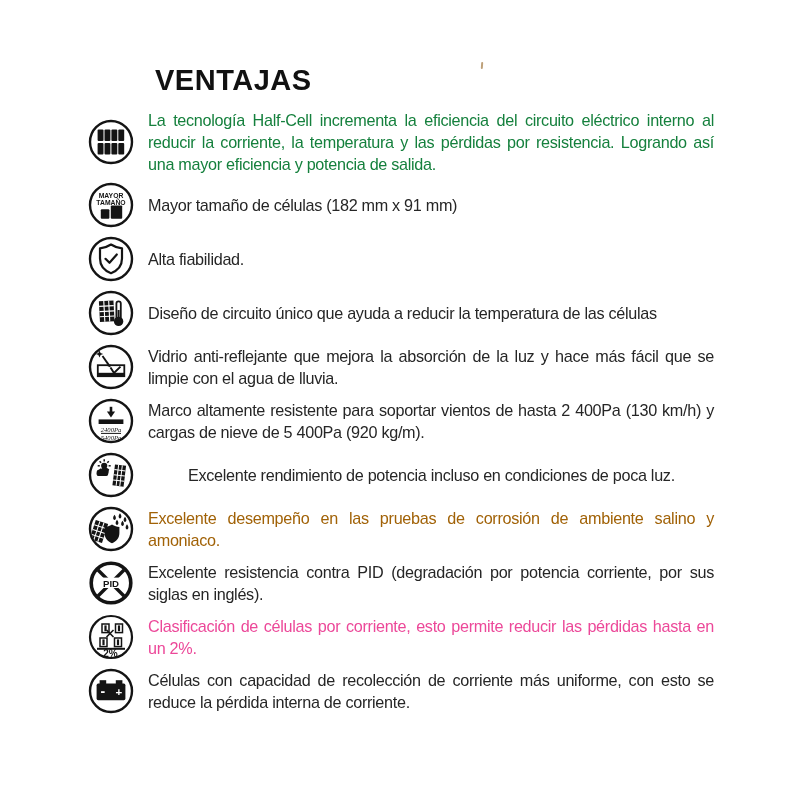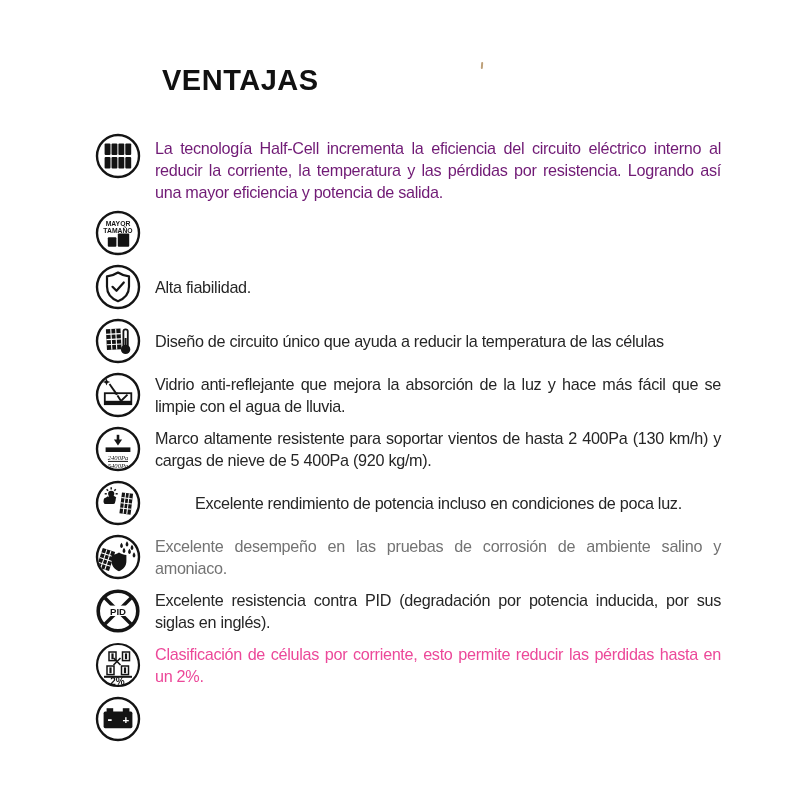--- a/index.html
+++ b/index.html
@@ -8,21 +8,21 @@
     width:800px;height:800px;
     background:#ffffff;
     overflow:hidden;
     font-family:"Liberation Sans",sans-serif;
   }
   .artifact-tick{
     position:absolute;left:481px;top:62px;
     width:2px;height:7px;border-radius:1px;
     opacity:.75;transform:rotate(4deg);
   }
-  .content{position:absolute;left:94px;top:64px;width:632px;}
+  .content{position:absolute;left:87px;top:64px;width:632px;}
   .title{
     margin:0 0 12px 68px;
     font-size:29px;font-weight:bold;color:#111111;
     letter-spacing:.5px;
     font-family:"Liberation Sans",sans-serif;
   }
   .list{display:flex;flex-direction:column;gap:6px;}
   .item{display:flex;align-items:center;}
   .icon-slot{flex:0 0 48px;width:48px;height:48px;margin-right:13px;}
   .icon-slot svg{display:block;}
@@ -48,33 +48,34 @@
               <rect x="10.6" y="11.5" width="5.9" height="11.6" rx="1" fill="#141414"></rect>
               <rect x="17.5" y="11.5" width="5.9" height="11.6" rx="1" fill="#141414"></rect>
               <rect x="24.4" y="11.5" width="5.9" height="11.6" rx="1" fill="#141414"></rect>
               <rect x="31.3" y="11.5" width="5.9" height="11.6" rx="1" fill="#141414"></rect>
               <rect x="10.6" y="24.9" width="5.9" height="11.6" rx="1" fill="#141414"></rect>
               <rect x="17.5" y="24.9" width="5.9" height="11.6" rx="1" fill="#141414"></rect>
               <rect x="24.4" y="24.9" width="5.9" height="11.6" rx="1" fill="#141414"></rect>
               <rect x="31.3" y="24.9" width="5.9" height="11.6" rx="1" fill="#141414"></rect>
             </svg>
           </span>
-    <p class="item-text" style="color: #701a75; margin-top: 28px;">La tecnología Half-Cell incrementa la eficiencia del circuito eléctrico interno al reducir la corriente, la temperatura y las pérdidas por resistencia. Logrando así una mayor eficiencia y potencia de salida.</p>
+    <p class="item-text" style="color: #15803d;">La tecnología Half-Cell incrementa la eficiencia del circuito eléctrico interno al reducir la corriente, la temperatura y las pérdidas por resistencia. Logrando así una mayor eficiencia y potencia de salida.</p>
   </div>
 
   <div class="item">
     <span class="icon-slot">
             <svg width="48" height="48" viewBox="0 0 48 48" aria-hidden="true">
               <circle cx="24" cy="24" r="21" fill="#ffffff" stroke="#141414" stroke-width="2.4"></circle>
               <text x="24" y="16.5" text-anchor="middle" font-size="6.8" font-weight="bold" font-family="Liberation Sans, sans-serif" fill="#141414">MAYOR</text>
               <text x="24" y="23.8" text-anchor="middle" font-size="6.8" font-weight="bold" font-family="Liberation Sans, sans-serif" fill="#141414">TAMAÑO</text>
               <rect x="13.8" y="28.2" width="8.6" height="9.6" rx="1" fill="#141414"></rect>
               <rect x="23.8" y="24.6" width="11.4" height="13.2" rx="1" fill="#141414"></rect>
             </svg>
           </span>
+    <p class="item-text" style="color: rgb(38, 38, 38);">Mayor tamaño de células (182 mm x 91 mm)</p>
   </div>
 
   <div class="item">
     <span class="icon-slot">
             <svg width="48" height="48" viewBox="0 0 48 48" aria-hidden="true">
               <circle cx="24" cy="24" r="21" fill="#ffffff" stroke="#141414" stroke-width="2.4"></circle>
               <path d="M24 9.5 C27.5 11.8 31.5 13 35 13.3 L35 23.5 C35 30.8 30.6 35.6 24 38.2 C17.4 35.6 13 30.8 13 23.5 L13 13.3 C16.5 13 20.5 11.8 24 9.5 Z" fill="none" stroke="#141414" stroke-width="2.2" stroke-linejoin="round"></path>
               <path d="M18.5 23.8 L22.5 27.8 L29.8 19.5" fill="none" stroke="#141414" stroke-width="2.2" stroke-linecap="round" stroke-linejoin="round"></path>
             </svg>
           </span>
@@ -179,34 +180,34 @@
               </g>
               <path d="M27.5 9.8 C29.5 12.3 29.2 14.7 27.5 14.9 C25.8 14.7 25.5 12.3 27.5 9.8 Z" fill="#141414"></path>
               <path d="M33 8.3 C35 10.8 34.7 13.2 33 13.4 C31.3 13.2 31 10.8 33 8.3 Z" fill="#141414"></path>
               <path d="M38 11.8 C40 14.3 39.7 16.7 38 16.9 C36.3 16.7 36 14.3 38 11.8 Z" fill="#141414"></path>
               <path d="M30 14.8 C32 17.3 31.7 19.7 30 19.9 C28.3 19.7 28 17.3 30 14.8 Z" fill="#141414"></path>
               <path d="M35.5 15.8 C37.5 18.3 37.2 20.7 35.5 20.9 C33.8 20.7 33.5 18.3 35.5 15.8 Z" fill="#141414"></path>
               <path d="M40 19.3 C42 21.8 41.7 24.2 40 24.4 C38.3 24.2 38 21.8 40 19.3 Z" fill="#141414"></path>
               <path d="M25 19.5 C27.4 21 29.9 21.8 32.4 22 L32.4 28 C32.4 33 29.5 36.4 25 38.2 C20.5 36.4 17.6 33 17.6 28 L17.6 22 C20.1 21.8 22.6 21 25 19.5 Z" fill="#141414"></path>
             </svg>
           </span>
-    <p class="item-text" style="color: #737373;">Excelente desempeño en las pruebas de corrosión de ambiente salino y amoniaco.</p>
+    <p class="item-text" style="color: #a16207;">Excelente desempeño en las pruebas de corrosión de ambiente salino y amoniaco.</p>
   </div>
 
   <div class="item">
     <span class="icon-slot">
             <svg width="48" height="48" viewBox="0 0 48 48" aria-hidden="true">
               <circle cx="24" cy="24" r="19.8" fill="#ffffff" stroke="#141414" stroke-width="3.6"></circle>
               <line x1="11" y1="11" x2="37" y2="37" stroke="#141414" stroke-width="3.4"></line>
               <line x1="11" y1="37" x2="37" y2="11" stroke="#141414" stroke-width="3.4"></line>
               <rect x="14" y="18.6" width="20" height="10.4" fill="#ffffff"></rect>
               <text x="24" y="27.8" text-anchor="middle" font-size="9.6" font-weight="bold" font-family="Liberation Sans, sans-serif" fill="#141414">PID</text>
             </svg>
           </span>
-    <p class="item-text" style="color: rgb(38, 38, 38);">Excelente resistencia contra PID (degradación por potencia inducida, por sus siglas en inglés).</p>
+    <p class="item-text" style="color: rgb(38, 38, 38);">Excelente resistencia contra PID (degradación por potencia corriente, por sus siglas en inglés).</p>
   </div>
 
   <div class="item">
     <span class="icon-slot">
             <svg width="48" height="48" viewBox="0 0 48 48" aria-hidden="true">
               <circle cx="24" cy="24" r="21" fill="#ffffff" stroke="#141414" stroke-width="2.2"></circle>
               <rect x="15" y="11" width="7" height="8.6" fill="#fff" stroke="#141414" stroke-width="1.5"></rect>
               <rect x="17.4" y="12.4" width="2.2" height="5.8" fill="#141414"></rect>
               <rect x="28.5" y="11" width="7" height="8.6" fill="#fff" stroke="#141414" stroke-width="1.5"></rect>
               <rect x="30.9" y="12.4" width="2.2" height="5.8" fill="#141414"></rect>
@@ -227,16 +228,17 @@
     <span class="icon-slot">
             <svg width="48" height="48" viewBox="0 0 48 48" aria-hidden="true">
               <circle cx="24" cy="24" r="21" fill="#ffffff" stroke="#141414" stroke-width="2.4"></circle>
               <rect x="12.6" y="13.2" width="6.6" height="5" fill="#141414"></rect>
               <rect x="28.8" y="13.2" width="6.6" height="5" fill="#141414"></rect>
               <rect x="9.6" y="16.6" width="28.8" height="16.6" rx="1.6" fill="#141414"></rect>
               <text x="15.8" y="29.2" text-anchor="middle" font-size="14" font-weight="bold" font-family="Liberation Sans, sans-serif" fill="#fff">-</text>
               <text x="31.8" y="29" text-anchor="middle" font-size="11.5" font-weight="bold" font-family="Liberation Sans, sans-serif" fill="#fff">+</text>
             </svg>
           </span>
+    <p class="item-text" style="color: rgb(38, 38, 38);">Células con capacidad de recolección de corriente más uniforme, con esto se reduce la pérdida interna de corriente.</p>
   </div>
 </div>
   </div>
 </div>
 
 </body></html>

